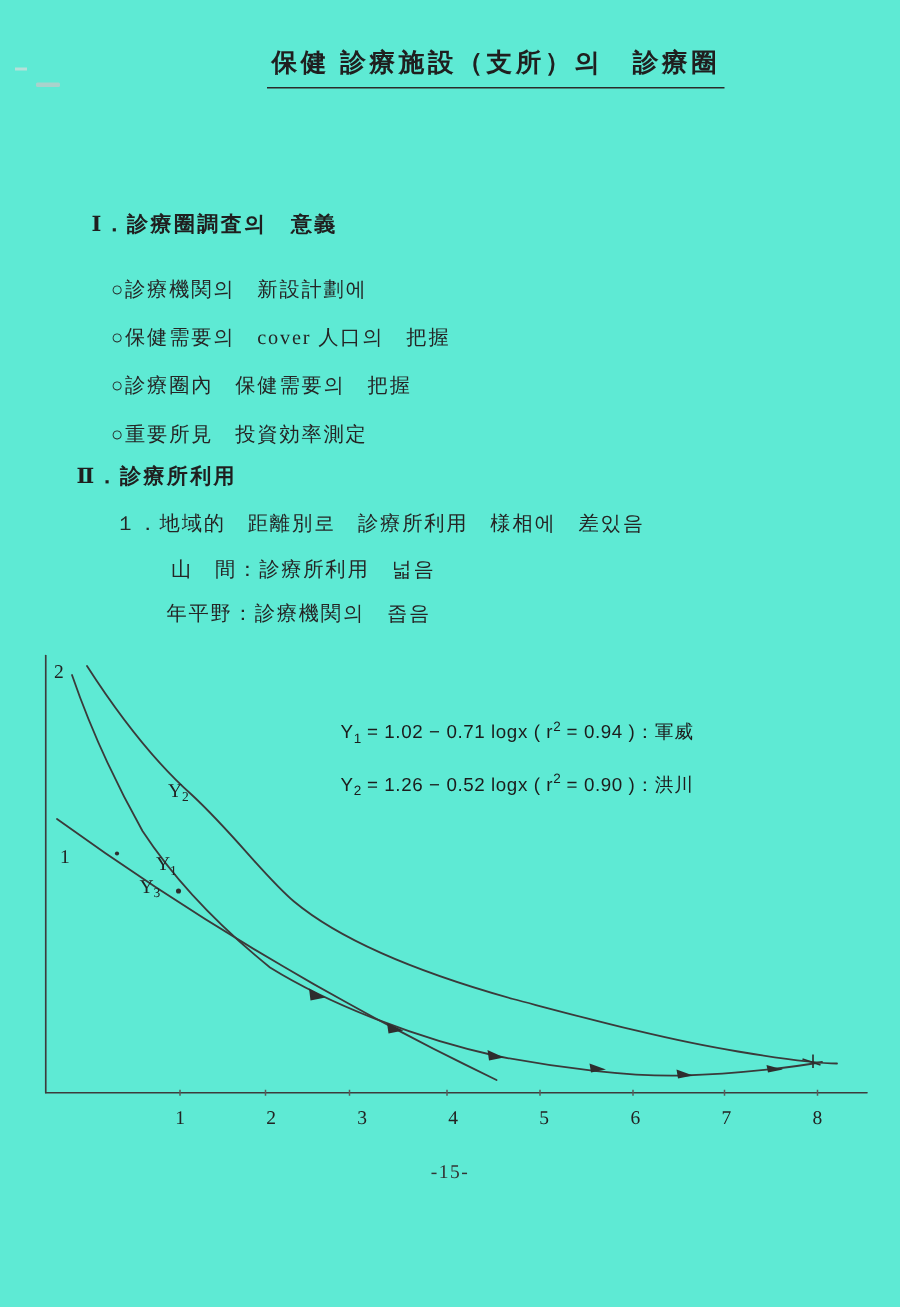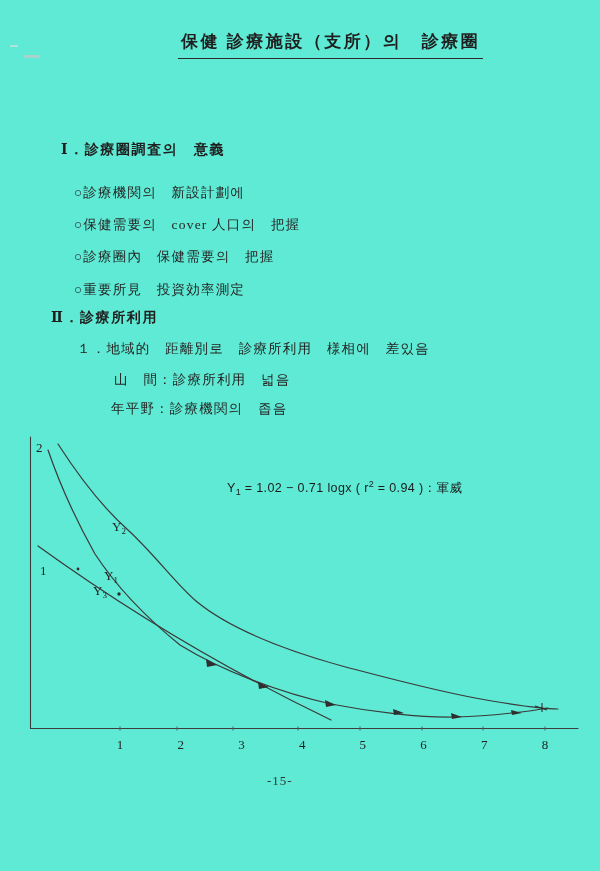--- a/index.html
+++ b/index.html
@@ -25,21 +25,21 @@
     font-size:12.5px;letter-spacing:.4px;
   }
   .eq sub,.clabel sub{font-size:9px;vertical-align:-3px;letter-spacing:0;}
   .eq sup{font-size:9px;vertical-align:5px;letter-spacing:0;}
   .xtick{
     position:absolute;transform:translateX(-50%);top:737px;
     font-size:13px;color:#222;font-family:"Liberation Serif","DejaVu Serif",serif;
   }
   .ylab,.clabel{position:absolute;font-size:13px;color:#222;white-space:nowrap;}
   .pagenum{
-    position:absolute;left:267px;top:773px;width:66px;text-align:left;
+    position:absolute;left:267px;top:773px;width:66px;text-align:center;
     font-size:13px;letter-spacing:1px;color:#333;
   }
 </style>
 </head>
 <body>
 
 <div class="page">
 
   <div class="scan-artifact"></div>
 
@@ -110,17 +110,18 @@
       <span class="ylab" style="left: 40px; top: 563px;">1</span>
     </div>
   <div>
       <span class="clabel" style="left: 104px; top: 568px;">Y<sub>1</sub></span>
       <span class="clabel" style="left: 112px; top: 519px;">Y<sub>2</sub></span>
       <span class="clabel" style="left: 93px; top: 583px;">Y<sub>3</sub></span>
     </div>
 
   <div class="eqs">
       <div class="eq">Y<sub>1</sub> = 1.02 − 0.71 logx ( r<sup>2</sup> = 0.94 )：軍威</div>
+      <div class="eq">Y<sub>2</sub> = 1.26 − 0.52 logx ( r<sup>2</sup> = 0.90 )：洪川</div>
     </div>
 
   <div class="pagenum">-15-</div>
 
 </div>
 
 </body></html>

